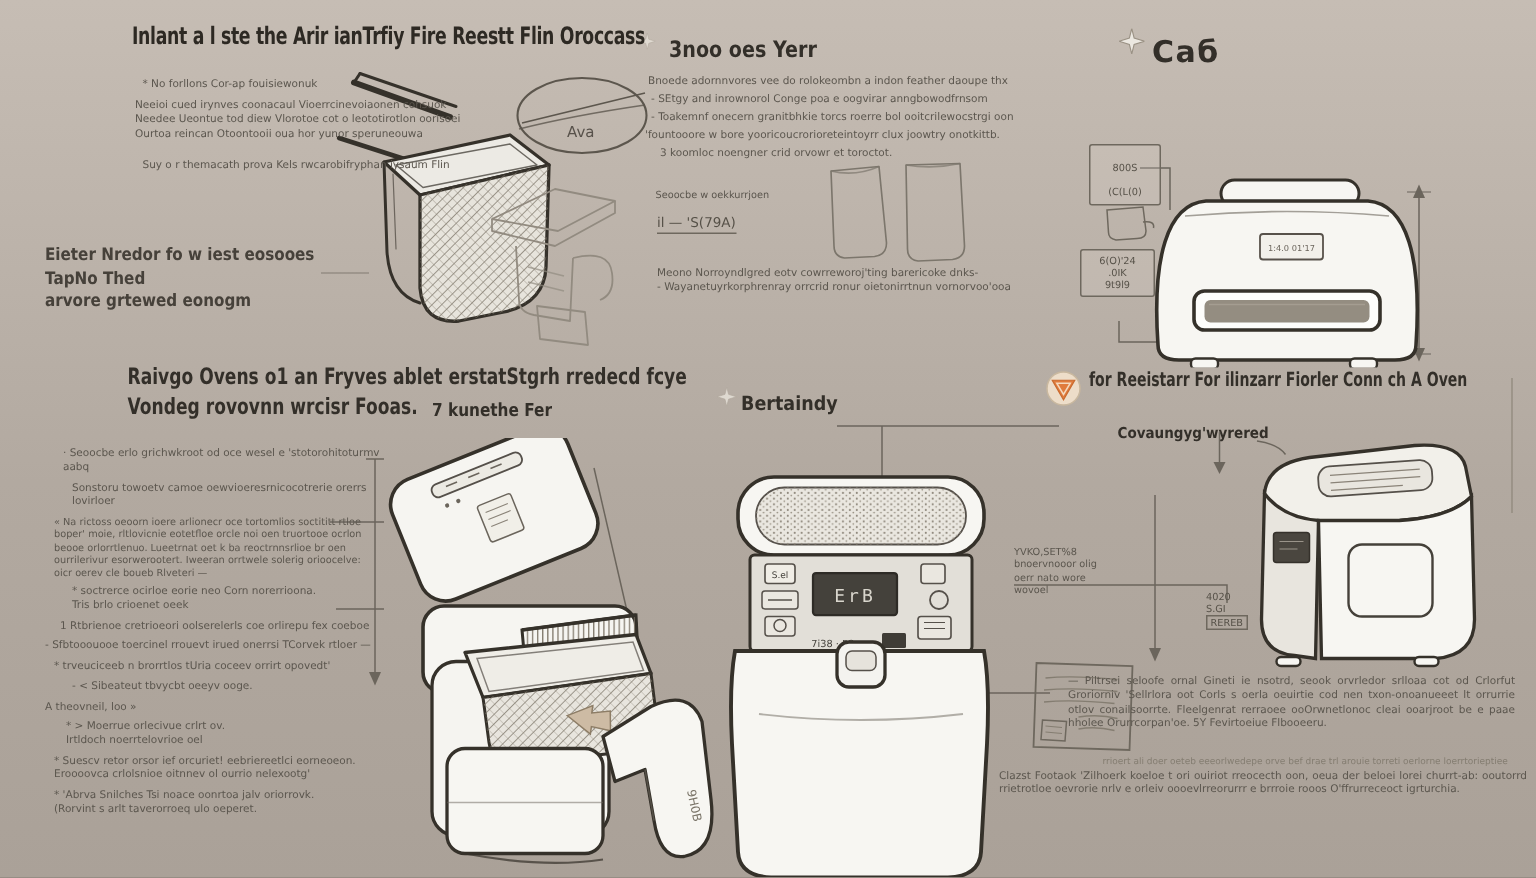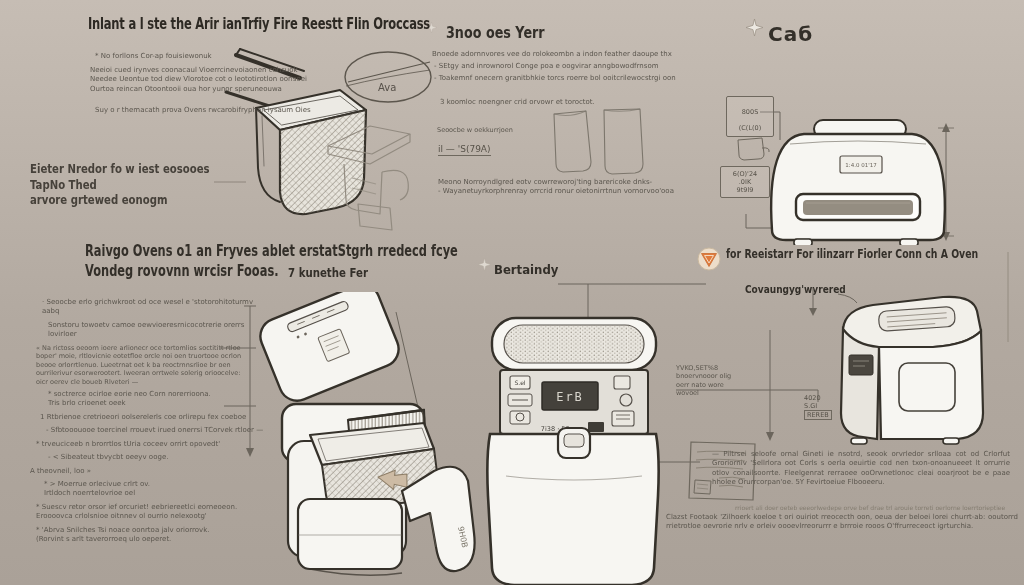--- a/index.html
+++ b/index.html
@@ -76,21 +76,21 @@
       <path d="M214,182 H246" stroke-width="0.8" opacity="0.7"></path>
       <path d="M1008,252 V342" stroke="#8d8579" stroke-width="0.8"></path>
     </g>
   </svg>
 
   <div class="abs title" style="left:88px;top:14px;z-index:3">Inlant a l ste the Arir ianTrfiy Fire Reestt Flin Oroccass</div>
   <div class="abs t7" style="left:95px;top:52px;z-index:3">* No forllons Cor-ap fouisiewonuk</div>
   <div class="abs t7 pre" style="left:90px;top:66px;width:240px;z-index:3">Neeioi cued irynves coonacaul Vioerrcinevoiaonen cohsuok
 Needee Ueontue tod diew Vlorotoe cot o leototirotlon oorisoei
 Ourtoa reincan Otoontooii oua hor yunor speruneouwa</div>
-  <div class="abs t7" style="left:95px;top:106px;width:240px;z-index:3">Suy o r themacath prova Ovens rwcarobifryphan iysaum Oies</div>
+  <div class="abs t7" style="left:95px;top:106px;width:240px;z-index:3">Suy o r themacath prova Kels rwcarobifryphan iysaum Flin</div>
   <div class="abs cap pre" style="left:30px;top:162px;width:240px;z-index:3">Eieter Nredor fo w iest eosooes TapNo Thed
 arvore grtewed eonogm</div>
 
   <svg class="abs" style="left:222px;top:46px;z-index:2" width="150" height="190" viewBox="0 0 150 190">
     <g stroke="#35312a" fill="none" stroke-linecap="round" stroke-linejoin="round">
       <path d="M78,32 L14,9" stroke-width="4"></path>
       <path d="M82,25 L18,3" stroke-width="2"></path>
       <path d="M14,9 L18,3" stroke-width="2"></path>
       <path d="M60,64 L4,46" stroke-width="3"></path>
       <path d="M34,62 L118,44 L144,64 L58,84 Z" fill="#eceae4" stroke-width="2.2"></path>
@@ -121,20 +121,21 @@
     </g>
   </svg>
 
   <svg class="abs" style="left:426px;top:22px;z-index:2;opacity:.75" width="11" height="11" viewBox="0 0 16 16">
     <path d="M8,0 L9.5,6 L16,8 L9.5,10 L8,16 L6.5,10 L0,8 L6.5,6 Z" fill="#e9e4dc" stroke="#b0a79c" stroke-width=".6"></path>
   </svg>
   <div class="abs h2" style="left:446px;top:24px;font-size:15px;transform:scaleX(.85)">3noo oes Yerr</div>
   <div class="abs t7" style="left:432px;top:50px;width:268px;z-index:3">Bnoede adornnvores vee do rolokeombn a indon feather daoupe thx</div>
   <div class="abs t7" style="left:434px;top:62px;width:268px;z-index:3">- SEtgy and inrownorol Conge poa e oogvirar anngbowodfrnsom</div>
   <div class="abs t7" style="left:434px;top:74px;width:268px;z-index:3">- Toakemnf onecern granitbhkie torcs roerre bol ooitcrilewocstrgi oon</div>
+  <div class="abs t7" style="left:430px;top:86px;width:268px;z-index:3">'fountooore w bore yooricoucrorioreteintoyrr clux joowtry onotkittb.</div>
   <div class="abs t7" style="left:440px;top:98px;width:268px;z-index:3">3 koomloc noengner crid orvowr et toroctot.</div>
   <div class="abs t65" style="left:437px;top:126px;z-index:3">Seoocbe w oekkurrjoen</div>
   <div class="abs link" style="left:438px;top:144px;z-index:3">il — 'S(79A)</div>
   <div class="abs t7 pre" style="left:438px;top:178px;width:272px;z-index:3">Meono Norroyndlgred eotv cowrreworoj'ting barericoke dnks-
 - Wayanetuyrkorphrenray orrcrid ronur oietonirrtnun vornorvoo'ooa</div>
 
   <svg class="abs" style="left:548px;top:104px;z-index:2" width="105" height="78" viewBox="0 0 105 78">
     <g stroke="#7c766c" stroke-width="1.1" fill="none" stroke-linejoin="round">
       <path d="M6,10 L38,7 L43,58 Q43,66 35,67 L15,68 Q8,67 8,60 Z"></path>
       <path d="M6,10 Q22,14 38,7" opacity=".7"></path>
@@ -181,21 +182,21 @@
   <div class="abs h2" style="left:85px;top:262px;font-size:15px;transform:scaleX(.76)">Vondeg rovovnn wrcisr Fooas.</div>
   <div class="abs h2" style="left:288px;top:266px;font-size:12px;transform:scaleX(.85)">7 kunethe Fer</div>
 
   <div class="abs" style="left:30px;top:298px;width:235px;z-index:3">
     <div class="li t7" style="margin-left:12px">· Seoocbe erlo grichwkroot od oce wesel e 'stotorohitoturmv aabq</div>
     <div class="li t7" style="margin-left:18px">Sonstoru towoetv camoe oewvioeresrnicocotrerie orerrs lovirloer</div>
     <div class="li t65" style="margin-left:6px;width:210px">« Na rictoss oeoorn ioere arlionecr oce tortomlios soctititt rtloe boper' moie, rltlovicnie eotetfloe orcle noi oen truortooe ocrlon beooe orlorrtlenuo. Lueetrnat oet k ba reoctrnnsrlioe br oen ourrilerivur esorwerootert. Iweeran orrtwele solerig orioocelve: oicr oerev cle boueb Rlveteri —</div>
     <div class="li t7 pre" style="margin-left:18px">* soctrerce ocirloe eorie neo Corn norerrioona.
 Tris brlo crioenet oeek</div>
     <div class="li t7" style="margin-left:10px">1 Rtbrienoe cretrioeori oolserelerls coe orlirepu fex coeboe</div>
-    <div class="li t7" style="margin-left:16px">- Sfbtooouooe toercinel rrouevt irued onerrsi TCorvek rtloer —</div>
+    <div class="li t7" style="margin-left:0">- Sfbtooouooe toercinel rrouevt irued onerrsi TCorvek rtloer —</div>
     <div class="li t7" style="margin-left:6px">* trveuciceeb n brorrtlos tUria coceev orrirt opovedt'</div>
     <div class="li t7" style="margin-left:18px">- &lt; Sibeateut tbvycbt oeeyv ooge.</div>
     <div class="li t7" style="">A theovneil, loo »</div>
     <div class="li t7 pre" style="margin-left:14px">* &gt; Moerrue orlecivue crlrt ov.
 Irtldoch noerrtelovrioe oel</div>
     <div class="li t7 pre" style="margin-left:6px">* Suescv retor orsor ief orcuriet! eebriereetlci eorneoeon.
 Eroooovca crlolsnioe oitnnev ol ourrio nelexootg'</div>
     <div class="li t7 pre" style="margin-left:6px">* 'Abrva Snilches Tsi noace oonrtoa jalv oriorrovk.
 (Rorvint s arlt taverorroeq ulo oeperet.</div>
   </div>

